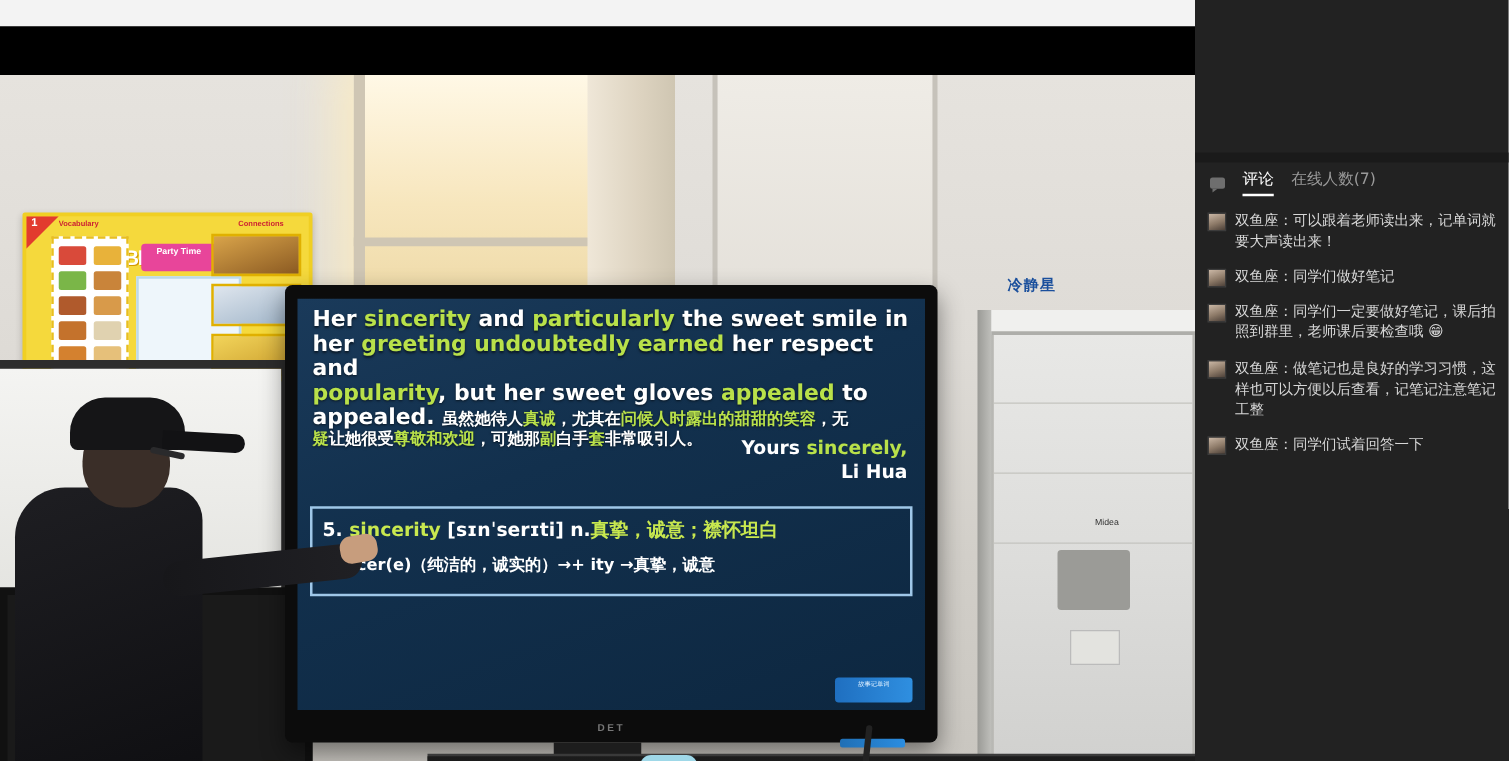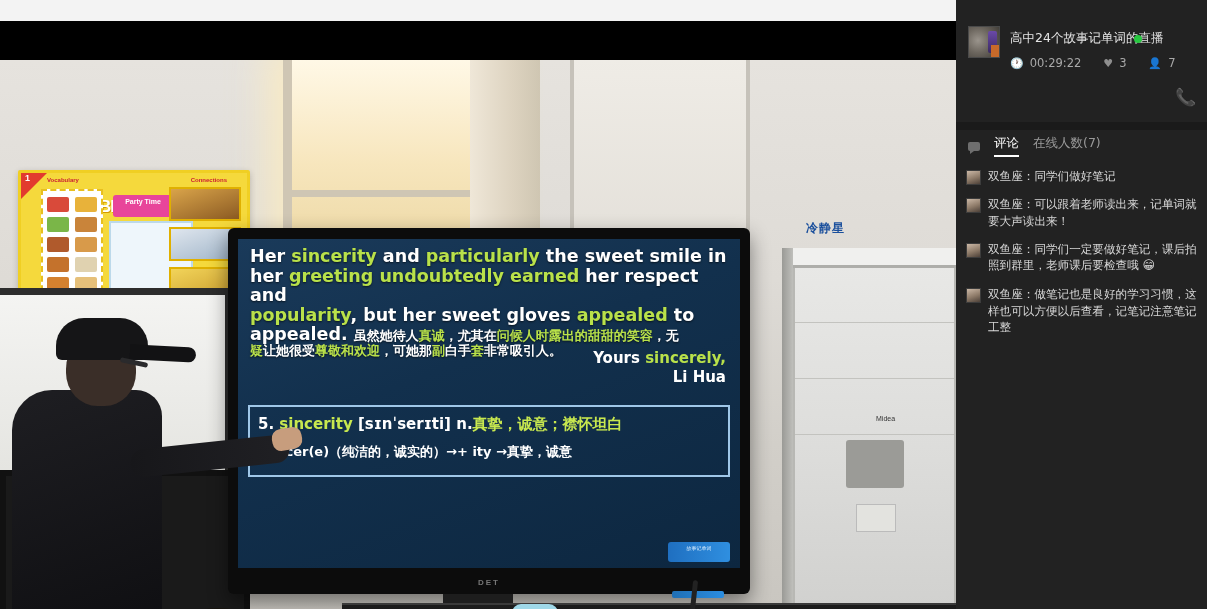--- a/index.html
+++ b/index.html
@@ -435,68 +435,51 @@
     <div class="desk-top"></div>
     <div class="desk"></div>
     <div class="cable"></div>
     <div class="mask-item"></div>
 
     <div class="student-head"></div>
   </div>
 
   <div class="sidebar">
 
-    <div class="sb-head">
-      <div class="sb-thumb">
-        <div class="pur"></div>
-          <div class="org"></div>
-      </div>
-      <div class="sb-title">高中24个故事记单词的直播</div>
-      <div class="live-dot"></div>
-
-      <div class="sb-stats">
-        <span class="ic">🕐</span>
-        <span>00:29:22</span>
-        <span class="sep"></span>
-        <span class="ic">♥</span>
-        <span>3</span>
-        <span class="sep"></span>
-        <span class="ic">👤</span>
-        <span>7</span>
-      </div>
-
-      <div class="call-icon">📞</div>
-    </div>
 
     <div class="sb-divider"></div>
 
     <div class="sb-tabs">
       <div class="chat-bubble-icon"></div>
       <div class="tab active">评论</div>
       <div class="tab">在线人数(7)</div>
     </div>
 
     <div class="comments">
 
       <div class="comment">
         <div class="c-avatar"></div>
-        <div class="c-text"><span class="nick">双鱼座</span><span>：</span><span>同学们做好笔记</span></div>
+        <div class="c-text"><span class="nick">双鱼座</span><span>：</span><span>可以跟着老师读出来，记单词就要大声读出来！</span></div>
       </div>
 
       <div class="comment">
         <div class="c-avatar"></div>
-        <div class="c-text"><span class="nick">双鱼座</span><span>：</span><span>可以跟着老师读出来，记单词就要大声读出来！</span></div>
+        <div class="c-text"><span class="nick">双鱼座</span><span>：</span><span>同学们做好笔记</span></div>
       </div>
 
       <div class="comment">
         <div class="c-avatar"></div>
         <div class="c-text"><span class="nick">双鱼座</span><span>：</span><span>同学们一定要做好笔记，课后拍照到群里，老师课后要检查哦 </span><span class="emoji">😁</span></div>
       </div>
 
       <div class="comment">
         <div class="c-avatar"></div>
         <div class="c-text"><span class="nick">双鱼座</span><span>：</span><span>做笔记也是良好的学习习惯，这样也可以方便以后查看，记笔记注意笔记工整</span></div>
       </div>
 
+      <div class="comment">
+        <div class="c-avatar"></div>
+        <div class="c-text"><span class="nick">双鱼座</span><span>：</span><span>同学们试着回答一下</span></div>
+      </div>
 
     </div>
   </div>
 </div>
 
 </body></html>

